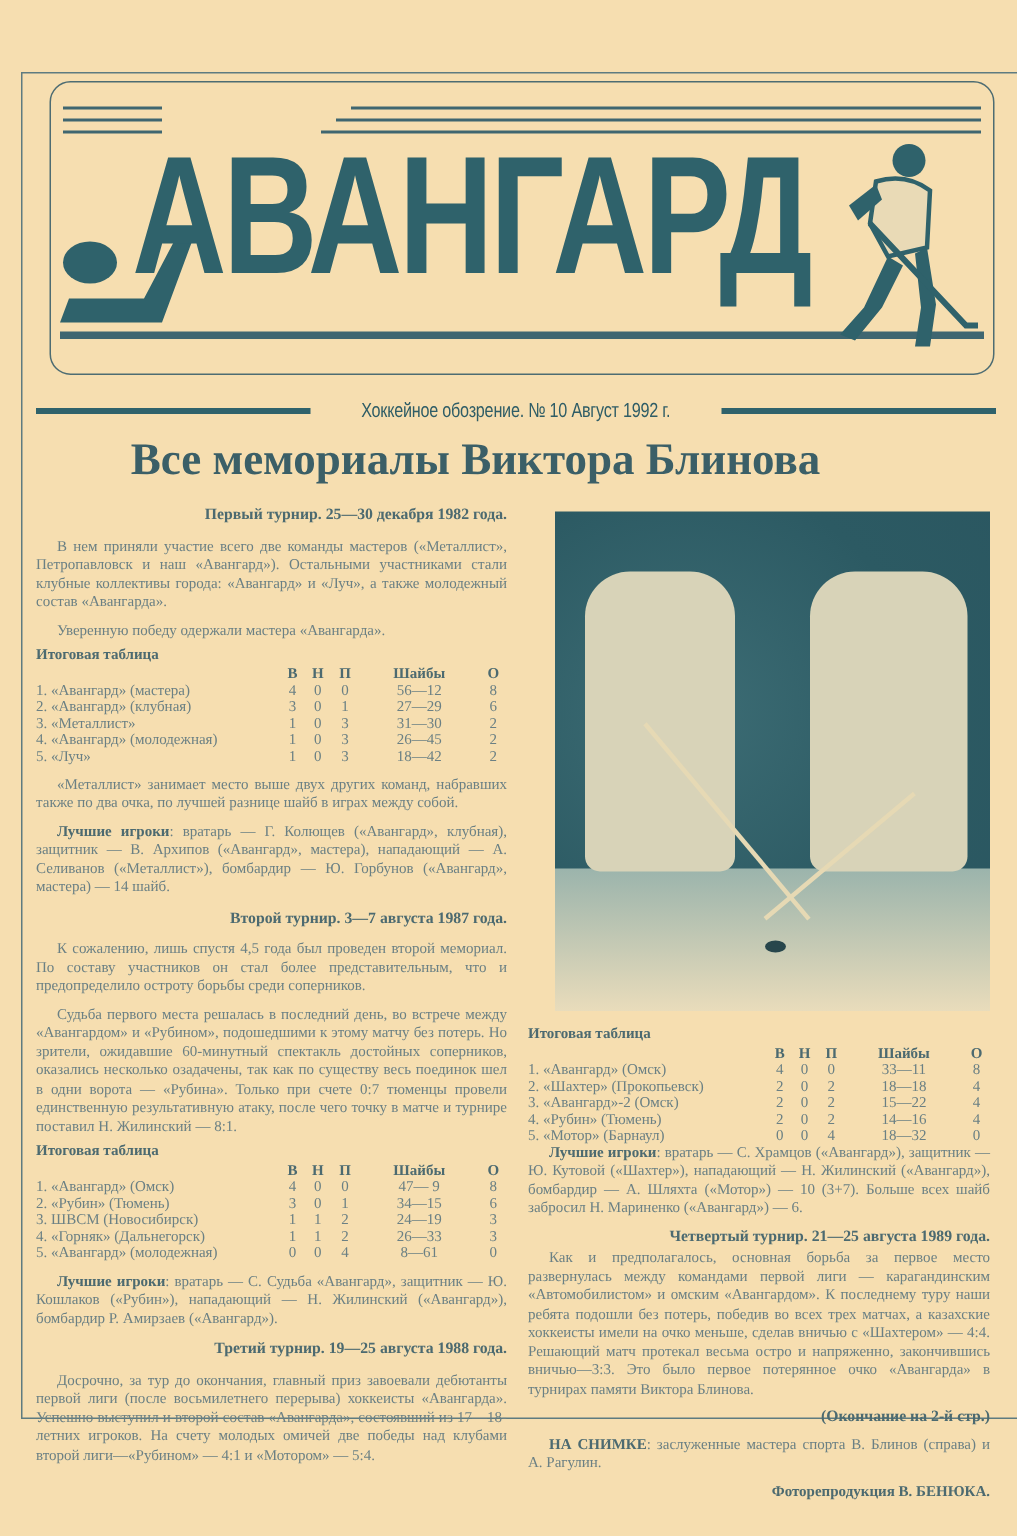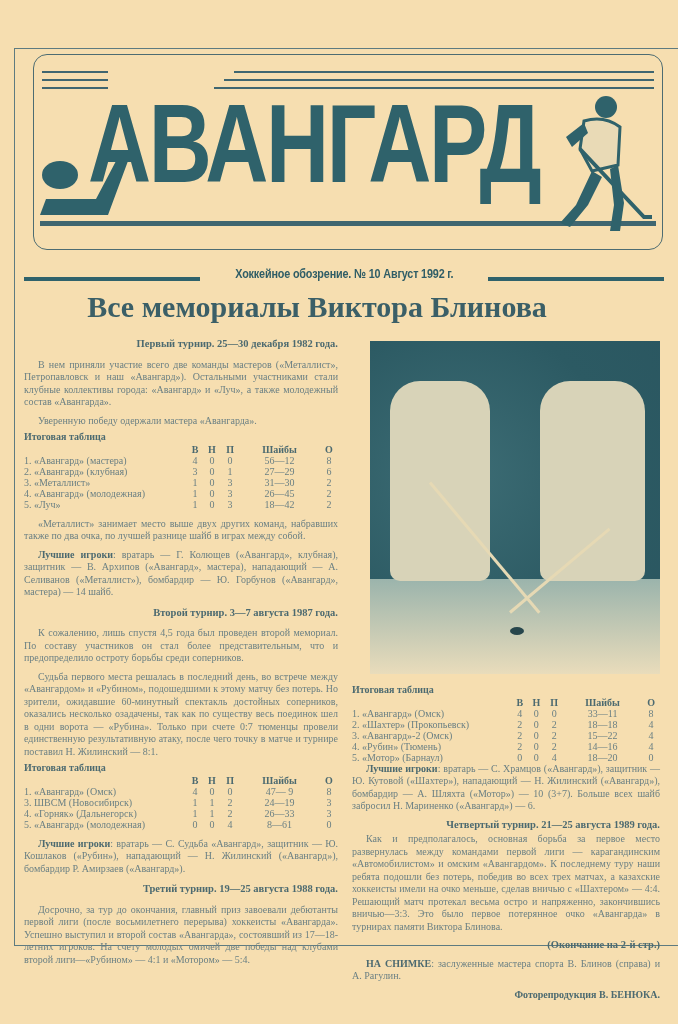--- a/index.html
+++ b/index.html
@@ -4,21 +4,21 @@
 <style>
   html,body{margin:0;padding:0;}
   body{width:678px;height:1024px;background:#f6deb0;position:relative;overflow:hidden;
        font-family:"Liberation Serif","DejaVu Serif",serif;color:#4a6a72;}
   .frame{position:absolute;left:14px;top:48px;width:664px;height:896px;
          border-top:1px solid #5e7b80;border-left:1px solid #5e7b80;border-bottom:1.5px solid #5e7b80;}
   .masthead{position:absolute;left:33px;top:54px;width:628px;height:194px;border:1px solid #4d6c72;border-radius:14px;}
   .mh-line{position:absolute;height:2px;background:#3f6670;}
   .logo-word{position:absolute;left:88px;top:88px;font-family:"Liberation Sans","DejaVu Sans",sans-serif;
              font-weight:bold;font-size:112px;letter-spacing:-3px;color:#2f626b;transform:scaleX(0.78);transform-origin:left top;line-height:1;}
-  .subhdr{position:absolute;top:266px;left:24px;width:640px;display:flex;align-items:flex-end;font-weight:bold;}
+  .subhdr{position:absolute;top:266px;left:24px;width:640px;display:flex;align-items:center;}
   .subhdr .bar{flex:1;height:4px;background:#2f626b;}
   .subhdr .txt{padding:0 8px;font-family:"Liberation Sans",sans-serif;font-size:13.5px;color:#2f5d66;letter-spacing:-0.2px;transform:scaleX(0.8);}
   .headline{position:absolute;top:290px;left:0;width:634px;text-align:center;font-weight:bold;font-size:30px;color:#3b5f67;}
   .col{position:absolute;font-size:10px;line-height:12.5px;color:#6b8084;}
   .col p{margin:0 0 6px 0;text-indent:14px;text-align:justify;}
   .sect{text-align:right;font-weight:bold;color:#4c6a70;font-size:10.5px;margin:8px 0 8px 0;}
   .tbl-title{text-align:left;font-weight:bold;color:#4c6a70;margin:4px 0 0 0;}
   table{border-collapse:collapse;width:100%;font-size:10px;color:#6b8084;}
   th{font-weight:bold;color:#4c6a70;text-align:center;padding:0;line-height:11px;}
   td{padding:0;line-height:11px;text-align:center;}
@@ -143,20 +143,28 @@
     </tr>
     <tr>
           <td class="team">1. «Авангард» (Омск)</td>
           <td>4</td>
           <td>0</td>
           <td>0</td>
           <td>47— 9</td>
           <td>8</td>
         </tr>
     <tr>
+          <td class="team">2. «Рубин» (Тюмень)</td>
+          <td>3</td>
+          <td>0</td>
+          <td>1</td>
+          <td>34—15</td>
+          <td>6</td>
+        </tr>
+    <tr>
           <td class="team">3. ШВСМ (Новосибирск)</td>
           <td>1</td>
           <td>1</td>
           <td>2</td>
           <td>24—19</td>
           <td>3</td>
         </tr>
     <tr>
           <td class="team">4. «Горняк» (Дальнегорск)</td>
           <td>1</td>
@@ -232,21 +240,21 @@
           <td>0</td>
           <td>2</td>
           <td>14—16</td>
           <td>4</td>
         </tr>
     <tr>
           <td class="team">5. «Мотор» (Барнаул)</td>
           <td>0</td>
           <td>0</td>
           <td>4</td>
-          <td>18—20</td>
+          <td>18—32</td>
           <td>0</td>
         </tr>
   </tbody>
     </table>
   <p><span class="bold">Лучшие игроки</span><span>: вратарь — С. Храмцов («Авангард»), защитник — Ю. Кутовой («Шахтер»), нападающий — Н. Жилинский («Авангард»), бомбардир — А. Шляхта («Мотор») — 10 (3+7). Больше всех шайб забросил Н. Мариненко («Авангард») — 6.</span></p>
 
   <div class="sect" style="margin:6px 0 2px 0">Четвертый турнир. 21—25 августа 1989 года.</div>
   <p>Как и предполагалось, основная борьба за первое место развернулась между командами первой лиги — карагандинским «Автомобилистом» и омским «Авангардом». К последнему туру наши ребята подошли без потерь, победив во всех трех матчах, а казахские хоккеисты имели на очко меньше, сделав вничью с «Шахтером» — 4:4. Решающий матч протекал весьма остро и напряженно, закончившись вничью—3:3. Это было первое потерянное очко «Авангарда» в турнирах памяти Виктора Блинова.</p>
   <div class="sect" style="margin:4px 0 6px 0">(Окончание на 2-й стр.)</div>
   <p><span class="bold">НА СНИМКЕ</span><span>: заслуженные мастера спорта В. Блинов (справа) и А. Рагулин.</span></p>

